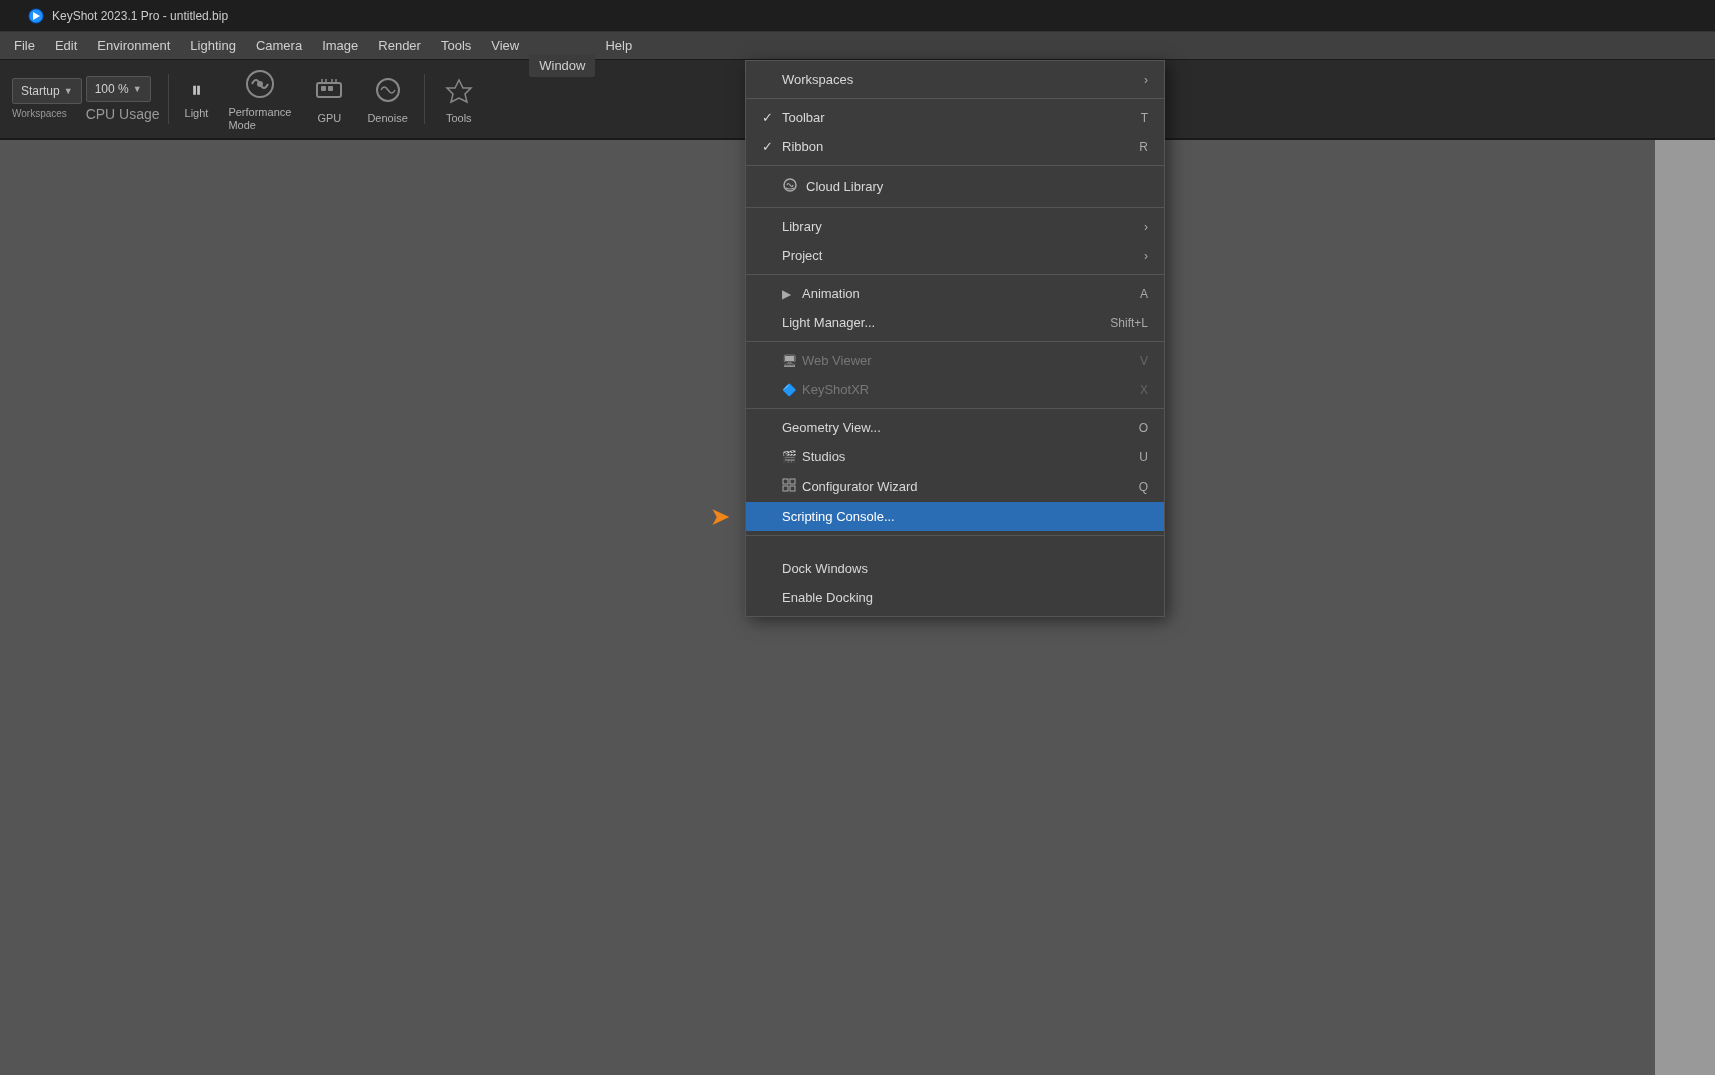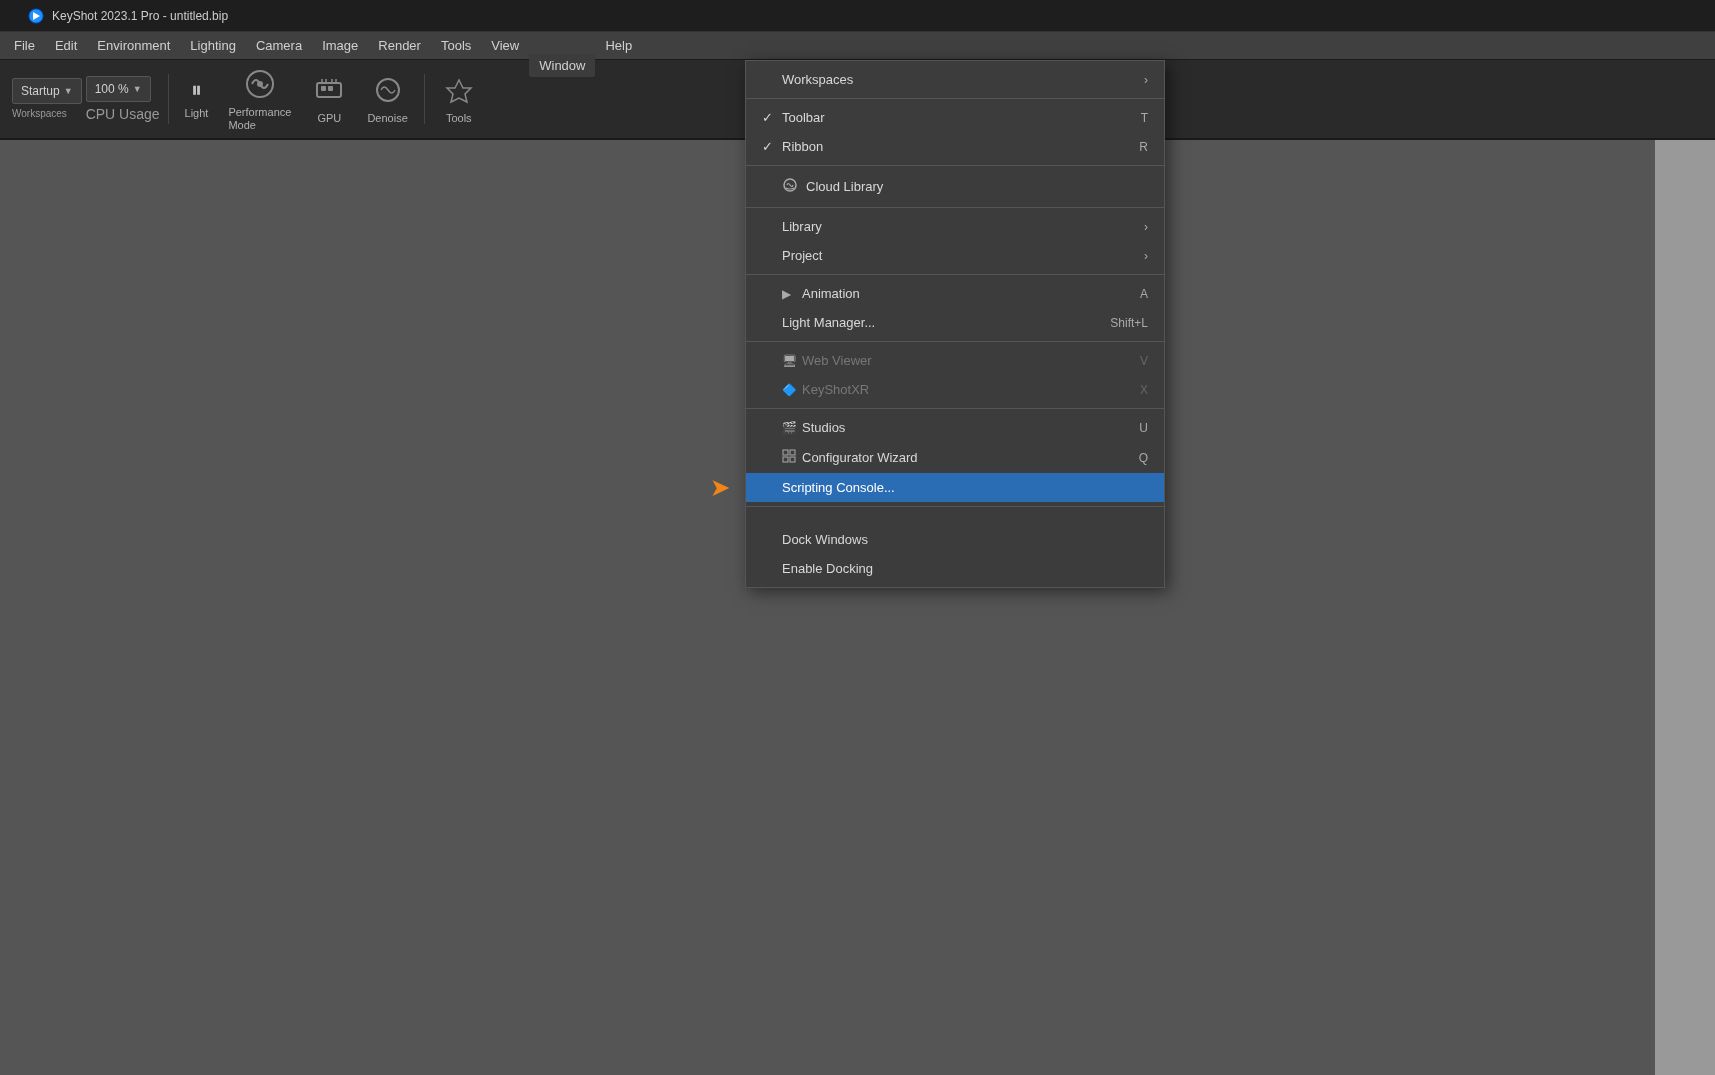--- a/index.html
+++ b/index.html
@@ -358,20 +358,25 @@
 
   <div class="dd-item disabled">
     <span class="dd-checkmark"></span>
     <span class="dd-icon" style="font-size:12px;">🔷</span>
     <span class="dd-label">KeyShotXR</span>
     <span class="dd-shortcut" style="color:#666;">X</span>
   </div>
 
   <div class="dd-separator"></div>
 
+  <div class="dd-item">
+    <span class="dd-checkmark"></span>
+    <span class="dd-label">Geometry View...</span>
+    <span class="dd-shortcut">O</span>
+  </div>
 
   <div class="dd-item">
     <span class="dd-checkmark"></span>
     <span class="dd-icon" style="font-size:12px;">🎬</span>
     <span class="dd-label">Studios</span>
     <span class="dd-shortcut">U</span>
   </div>
 
   <div class="dd-item">
     <span class="dd-checkmark"></span>

